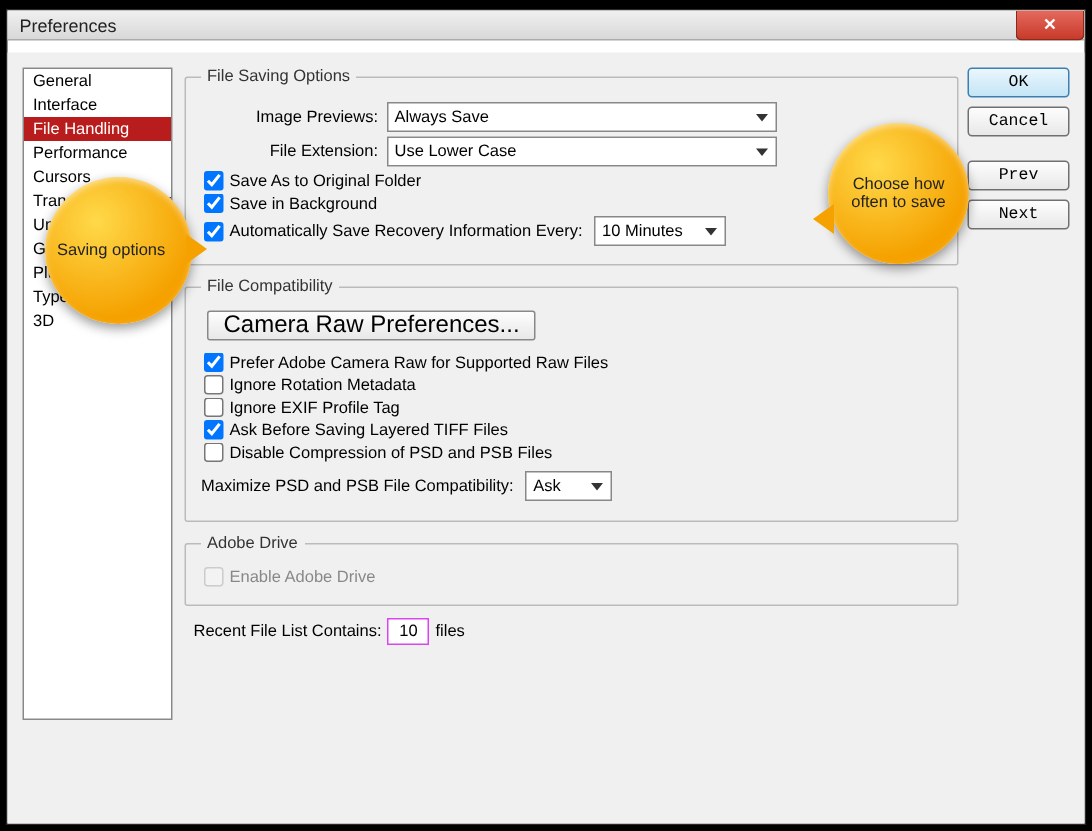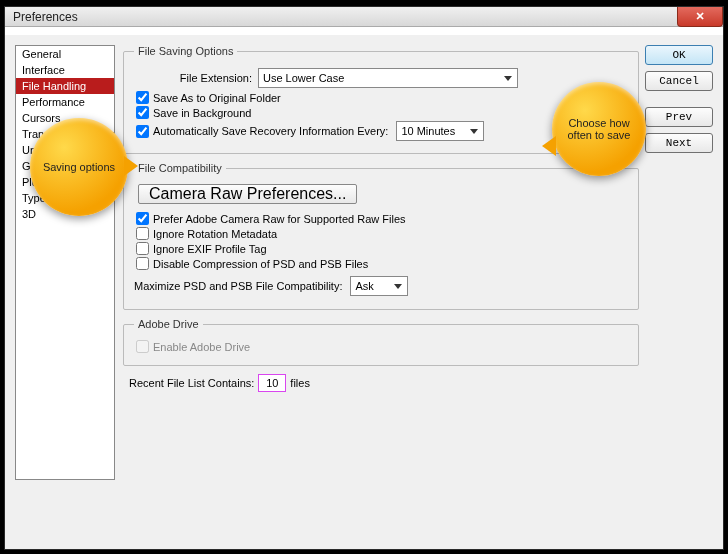--- a/index.html
+++ b/index.html
@@ -27,21 +27,21 @@
 .select.w260 { width: 260px; }
 .select.w88 { width: 88px; }
 .select.w58 { width: 58px; }
 .chk { display: flex; align-items: center; margin: 2px 0; }
 .chk input { margin-right: 4px; width: 13px; height: 13px; }
 .chk.indent { margin-left: 2px; }
 .numbox { width: 28px; height: 18px; border: 1px solid #d946ef; background: #fff; text-align: center; font-size: 11px; display: inline-flex; align-items: center; justify-content: center; margin: 0 4px; }
 .small-btn { height: 20px; padding: 0 10px; background: linear-gradient(#fdfdfd, #e8e8e8); border: 1px solid #888; border-radius: 2px; font-size: 16px; cursor: pointer; margin: 2px 0 6px 4px; }
 .recent-row { margin-top: 4px; margin-left: 6px; display: flex; align-items: center; }
 .disabled { color: #888; }
-.callout { position: absolute; background: radial-gradient(circle at 35% 30%, #ffd94a, #f5a100 70%); border-radius: 50%; box-shadow: 0 3px 8px rgba(0,0,0,0.4), inset 0 2px 4px rgba(255,255,255,0.5); display: flex; align-items: center; justify-content: center; text-align: center; font-size: 11px; color: #222; padding: 8px; z-index: 50; }
+.callout { position: absolute; background: radial-gradient(circle at 35% 30%, #ffd94a, #f5a100 70%); border-radius: 50%; box-shadow: 0 3px 8px rgba(0,0,0,0.4), inset 0 2px 4px rgba(255,255,255,0.5); display: flex; align-items: center; justify-content: flex-start; text-align: center; font-size: 11px; color: #222; padding: 8px; z-index: 50; }
 .callout.c1 { top: 118px; left: 30px; width: 98px; height: 98px; }
 .callout.c2 { top: 82px; left: 552px; width: 94px; height: 94px; }
 .callout-tail { position: absolute; width: 0; height: 0; }
 .callout.c1 .callout-tail { right: -10px; top: 38px; border-top: 10px solid transparent; border-bottom: 10px solid transparent; border-left: 14px solid #f5a100; }
 .callout.c2 .callout-tail { left: -10px; top: 54px; border-top: 10px solid transparent; border-bottom: 10px solid transparent; border-right: 14px solid #f5a100; }
 </style>
 </head>
 <body>
 
 <div class="window">
@@ -66,20 +66,26 @@
       <div class="sidebar-item">Plug-Ins</div>
       <div class="sidebar-item">Type</div>
       <div class="sidebar-item">3D</div>
     </div>
 
     <div class="main">
 
       <fieldset>
         <legend>File Saving Options</legend>
         <div class="row">
+          <span class="lbl-right">Image Previews:</span>
+          <div class="select w260">
+            <span>Always Save</span>
+          </div>
+        </div>
+        <div class="row">
           <span class="lbl-right">File Extension:</span>
           <div class="select w260">
             <span>Use Lower Case</span>
           </div>
         </div>
         <label class="chk indent">
           <input type="checkbox" checked="" style="">
           <span>Save As to Original Folder</span>
         </label>
         <label class="chk indent">
@@ -103,20 +109,24 @@
           <input type="checkbox" checked="" style="">
           <span>Prefer Adobe Camera Raw for Supported Raw Files</span>
         </label>
         <label class="chk indent">
           <input type="checkbox" style="">
           <span>Ignore Rotation Metadata</span>
         </label>
         <label class="chk indent">
           <input type="checkbox" style="">
           <span>Ignore EXIF Profile Tag</span>
+        </label>
+        <label class="chk indent">
+          <input type="checkbox" checked="" style="">
+          <span>Ask Before Saving Layered TIFF Files</span>
         </label>
         <label class="chk indent">
           <input type="checkbox" style="">
           <span>Disable Compression of PSD and PSB Files</span>
         </label>
         <div class="row" style="margin-top:6px; margin-left:0;">
           <span>Maximize PSD and PSB File Compatibility:</span>
           <span style="width:8px"></span>
           <div class="select w58">
             <span>Ask</span>

